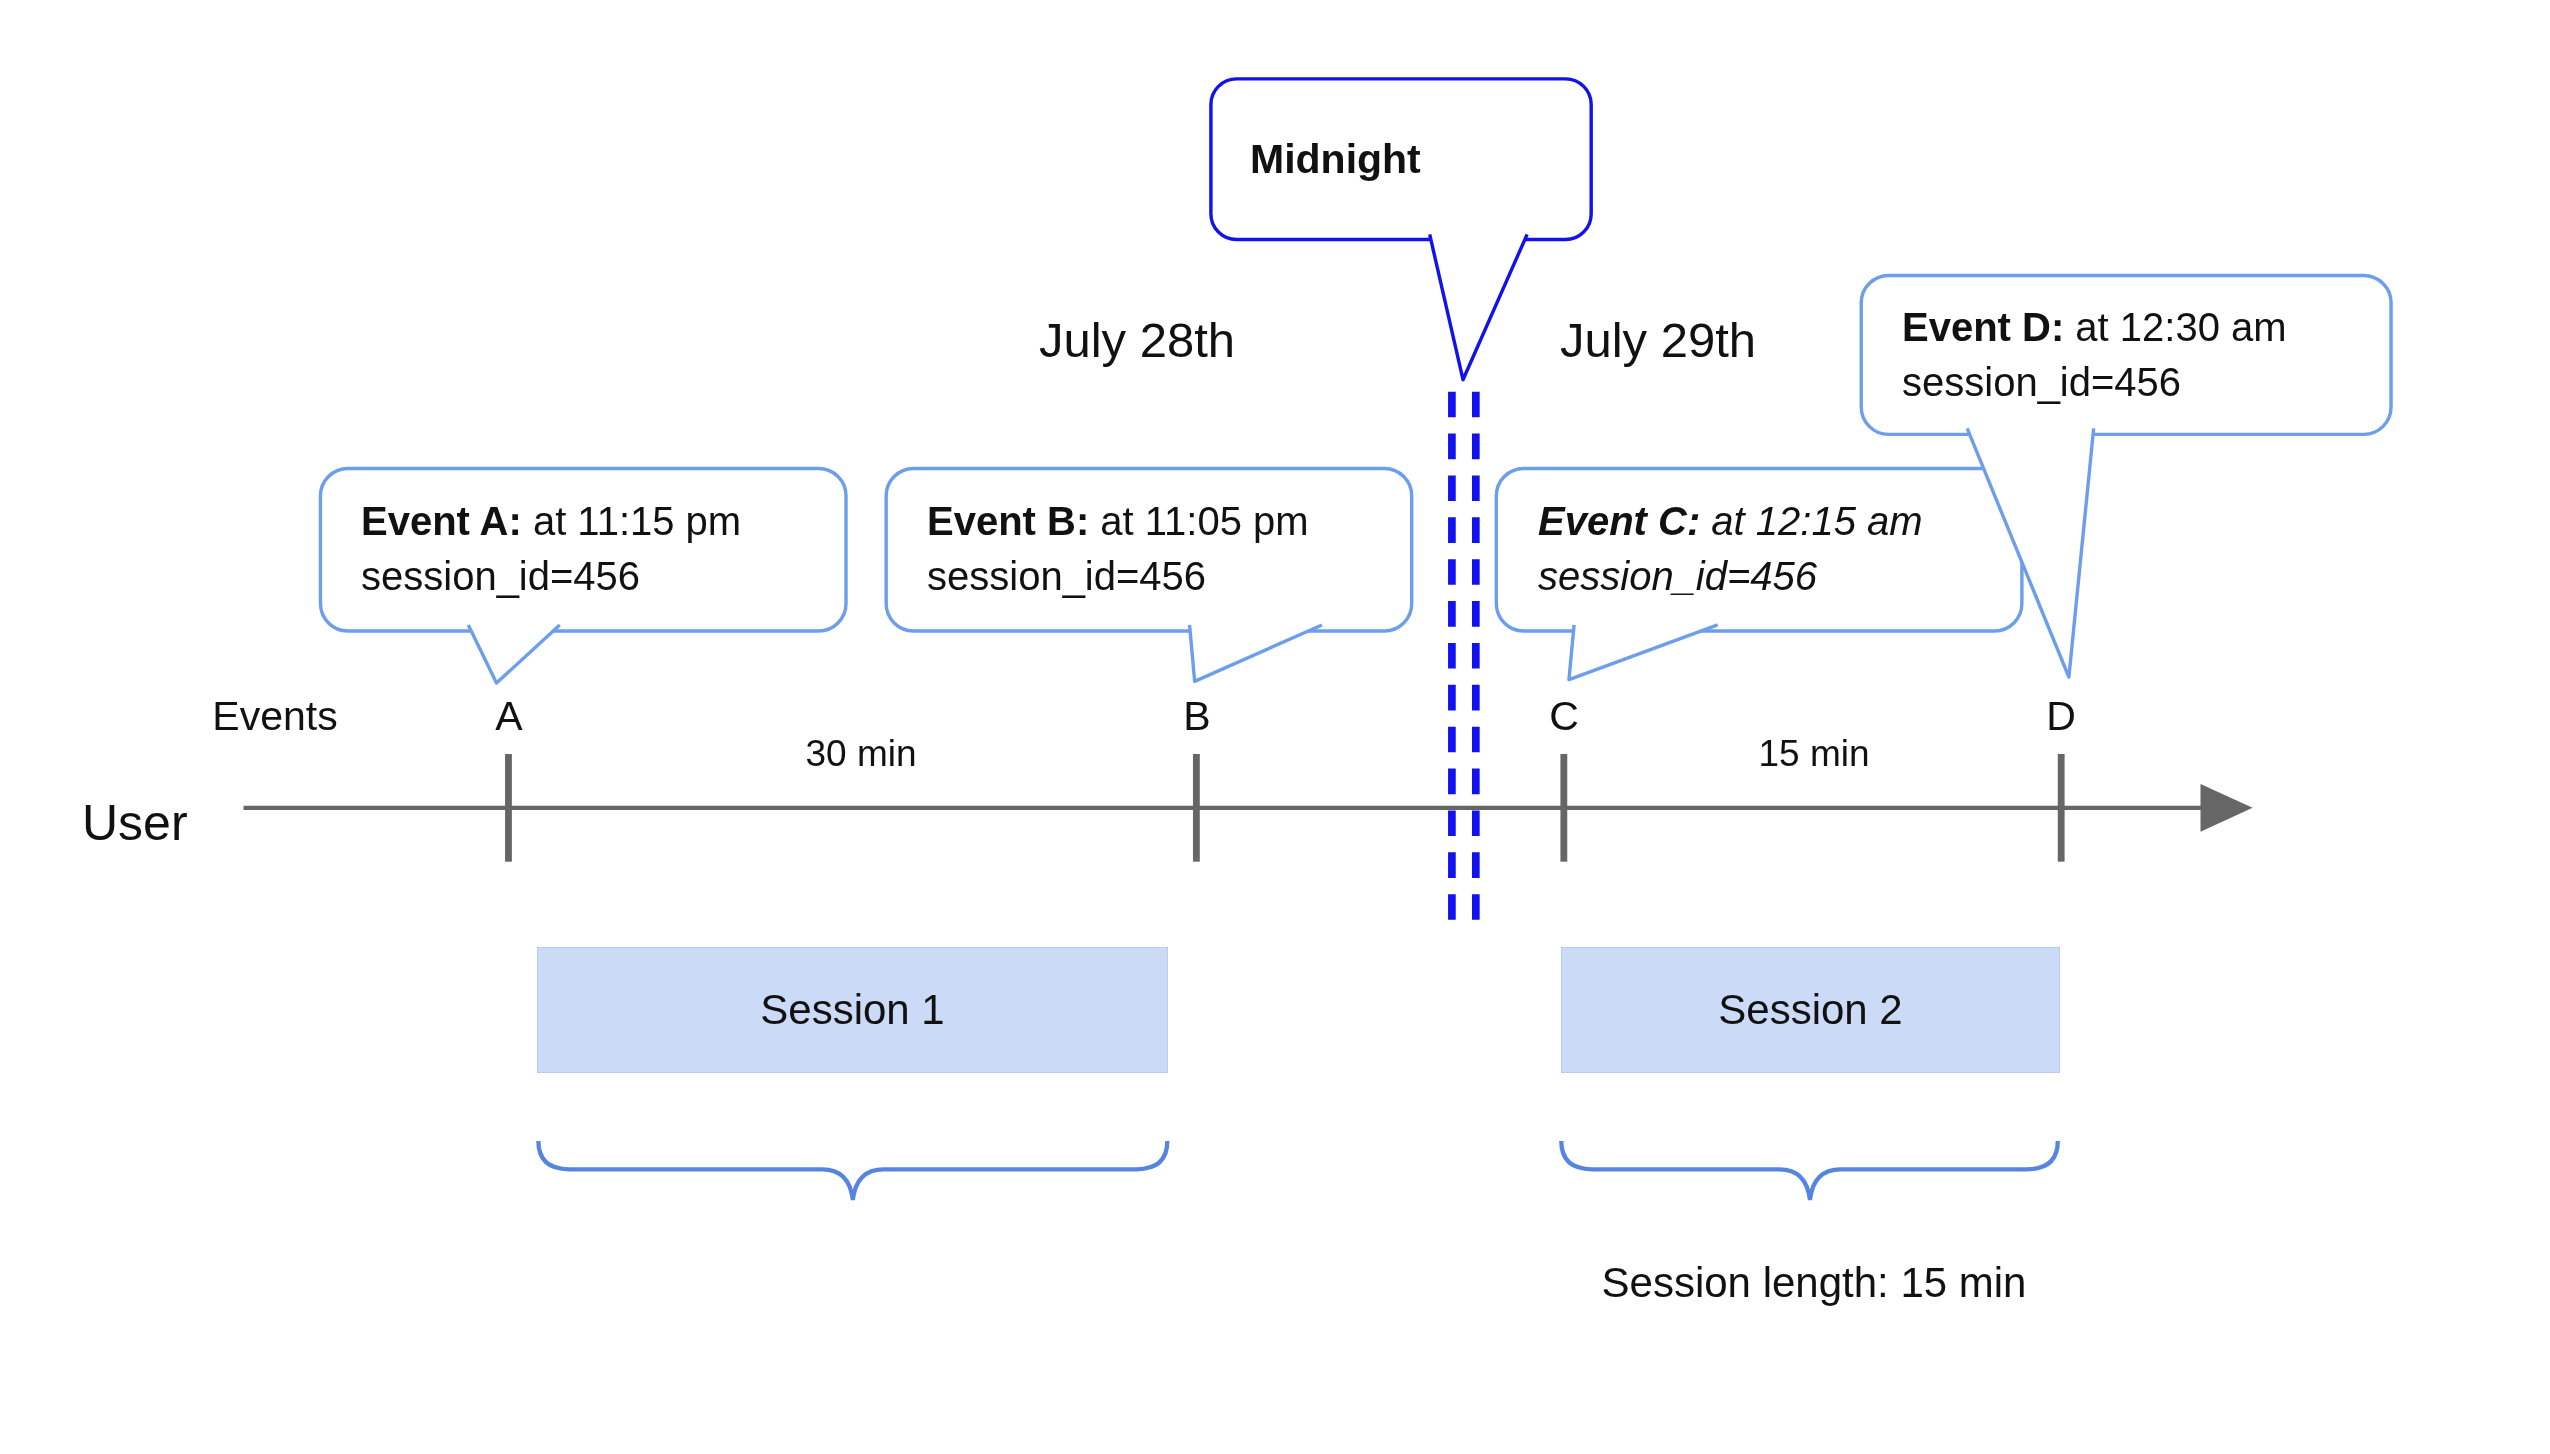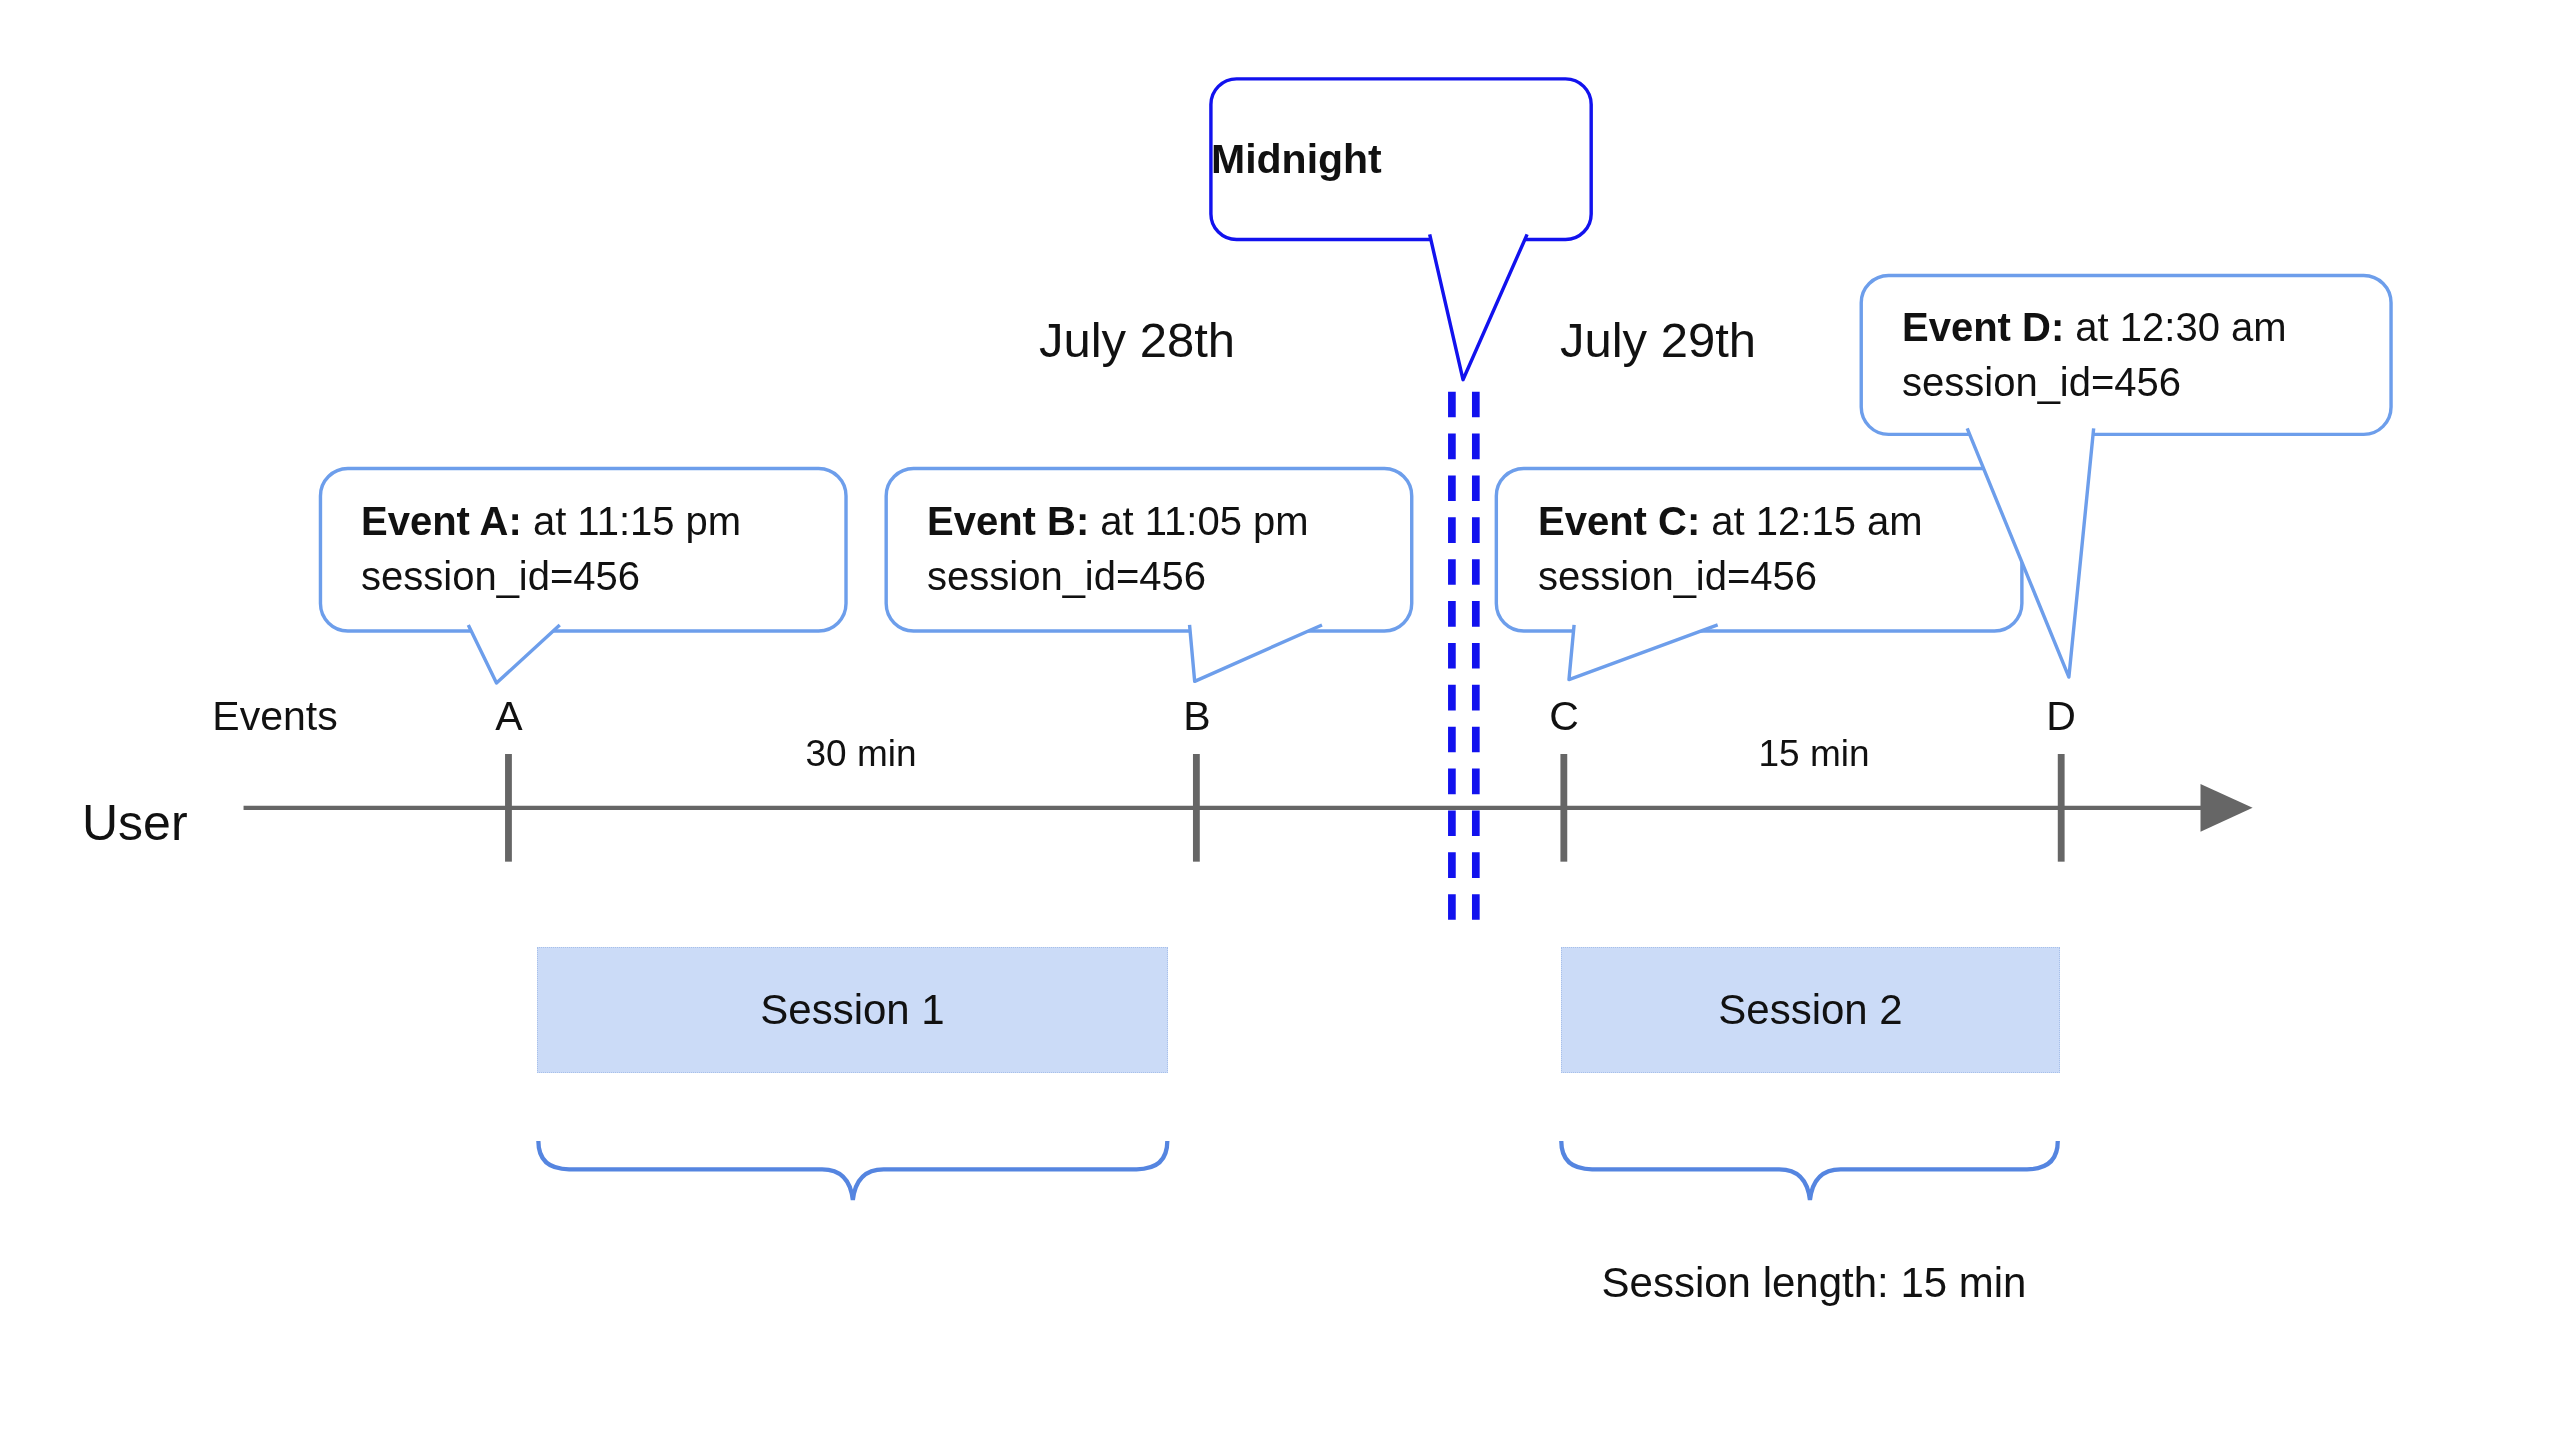--- a/index.html
+++ b/index.html
@@ -76,36 +76,36 @@
     <polyline points="1673,274 1712,444 1787,274" fill="#ffffff" class="blue" stroke-width="4" stroke-linejoin="round"></polyline>
   </svg>
 
   <div class="session-box" style="left:537px;width:631px;">
     <span class="session-label">Session 1</span>
   </div>
   <div class="session-box" style="left:1561px;width:499px;">
     <span class="session-label">Session 2</span>
   </div>
 
-  <div class="callout-text" style="left:1211px;top:79px;width:380px;height:161px;box-sizing:border-box;">
+  <div class="callout-text" style="left:1211px;top:79px;width:380px;height:161px;padding-left:39px;box-sizing:border-box;">
     <span class="midnight-label">Midnight</span>
   </div>
 
   <div class="txt center date-label" style="left:1130px;top:340px;margin-left:7px;">July 28th</div>
   <div class="txt center date-label" style="left:1658px;top:340px;">July 29th</div>
 
   <div class="callout-text" style="left:320px;top:468px;width:526px;height:162px;padding-left:41px;box-sizing:border-box;">
     <div><b>Event A:</b><span> at 11:15 pm</span></div>
     <div>session_id=456</div>
   </div>
   <div class="callout-text" style="left:886px;top:468px;width:526px;height:162px;padding-left:41px;box-sizing:border-box;">
     <div><b>Event B:</b><span> at 11:05 pm</span></div>
     <div>session_id=456</div>
   </div>
-  <div class="callout-text" style="left:1497px;top:468px;width:526px;height:162px;padding-left:41px;box-sizing:border-box;">
+  <div class="callout-text" style="left:1497px;top:468px;width:526px;height:162px;padding-left:41px;box-sizing:border-box;font-style:italic;">
     <div><b>Event C:</b><span> at 12:15 am</span></div>
     <div>session_id=456</div>
   </div>
   <div class="callout-text" style="left:1861px;top:275px;width:530px;height:159px;padding-left:41px;box-sizing:border-box;">
     <div><b>Event D:</b><span> at 12:30 am</span></div>
     <div>session_id=456</div>
   </div>
 
   <div class="txt center tick-label" style="left:275px;top:716px;">Events</div>
   <div class="txt center tick-label" style="left:509px;top:716px;">A</div>

